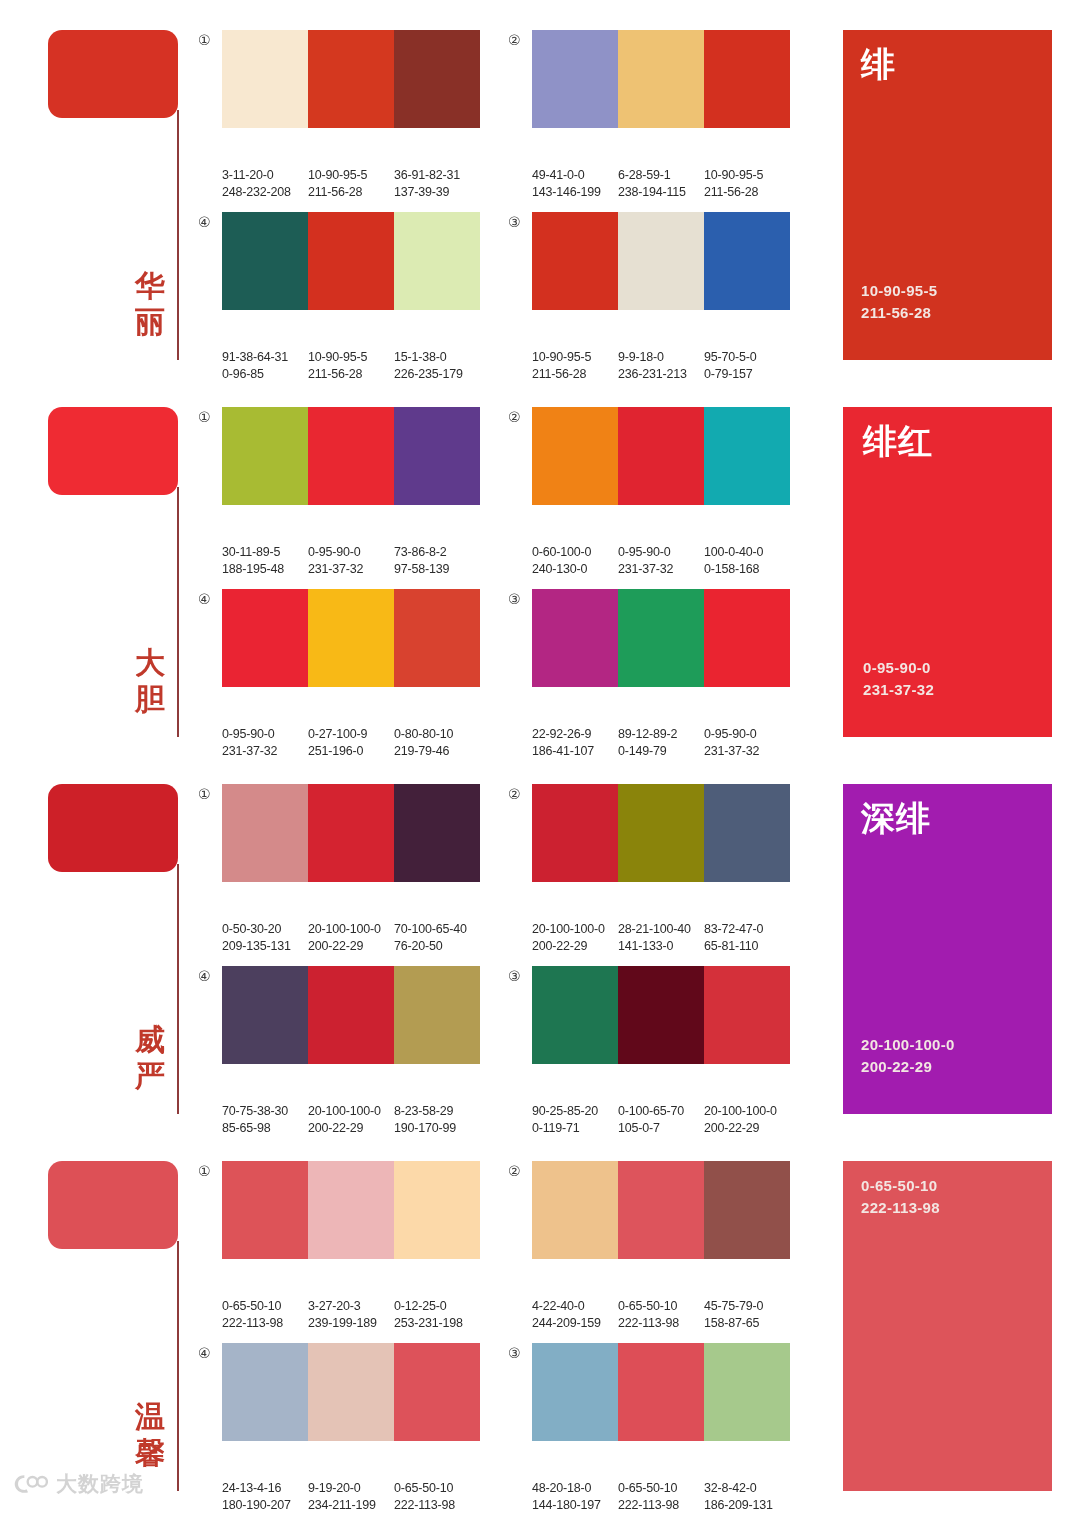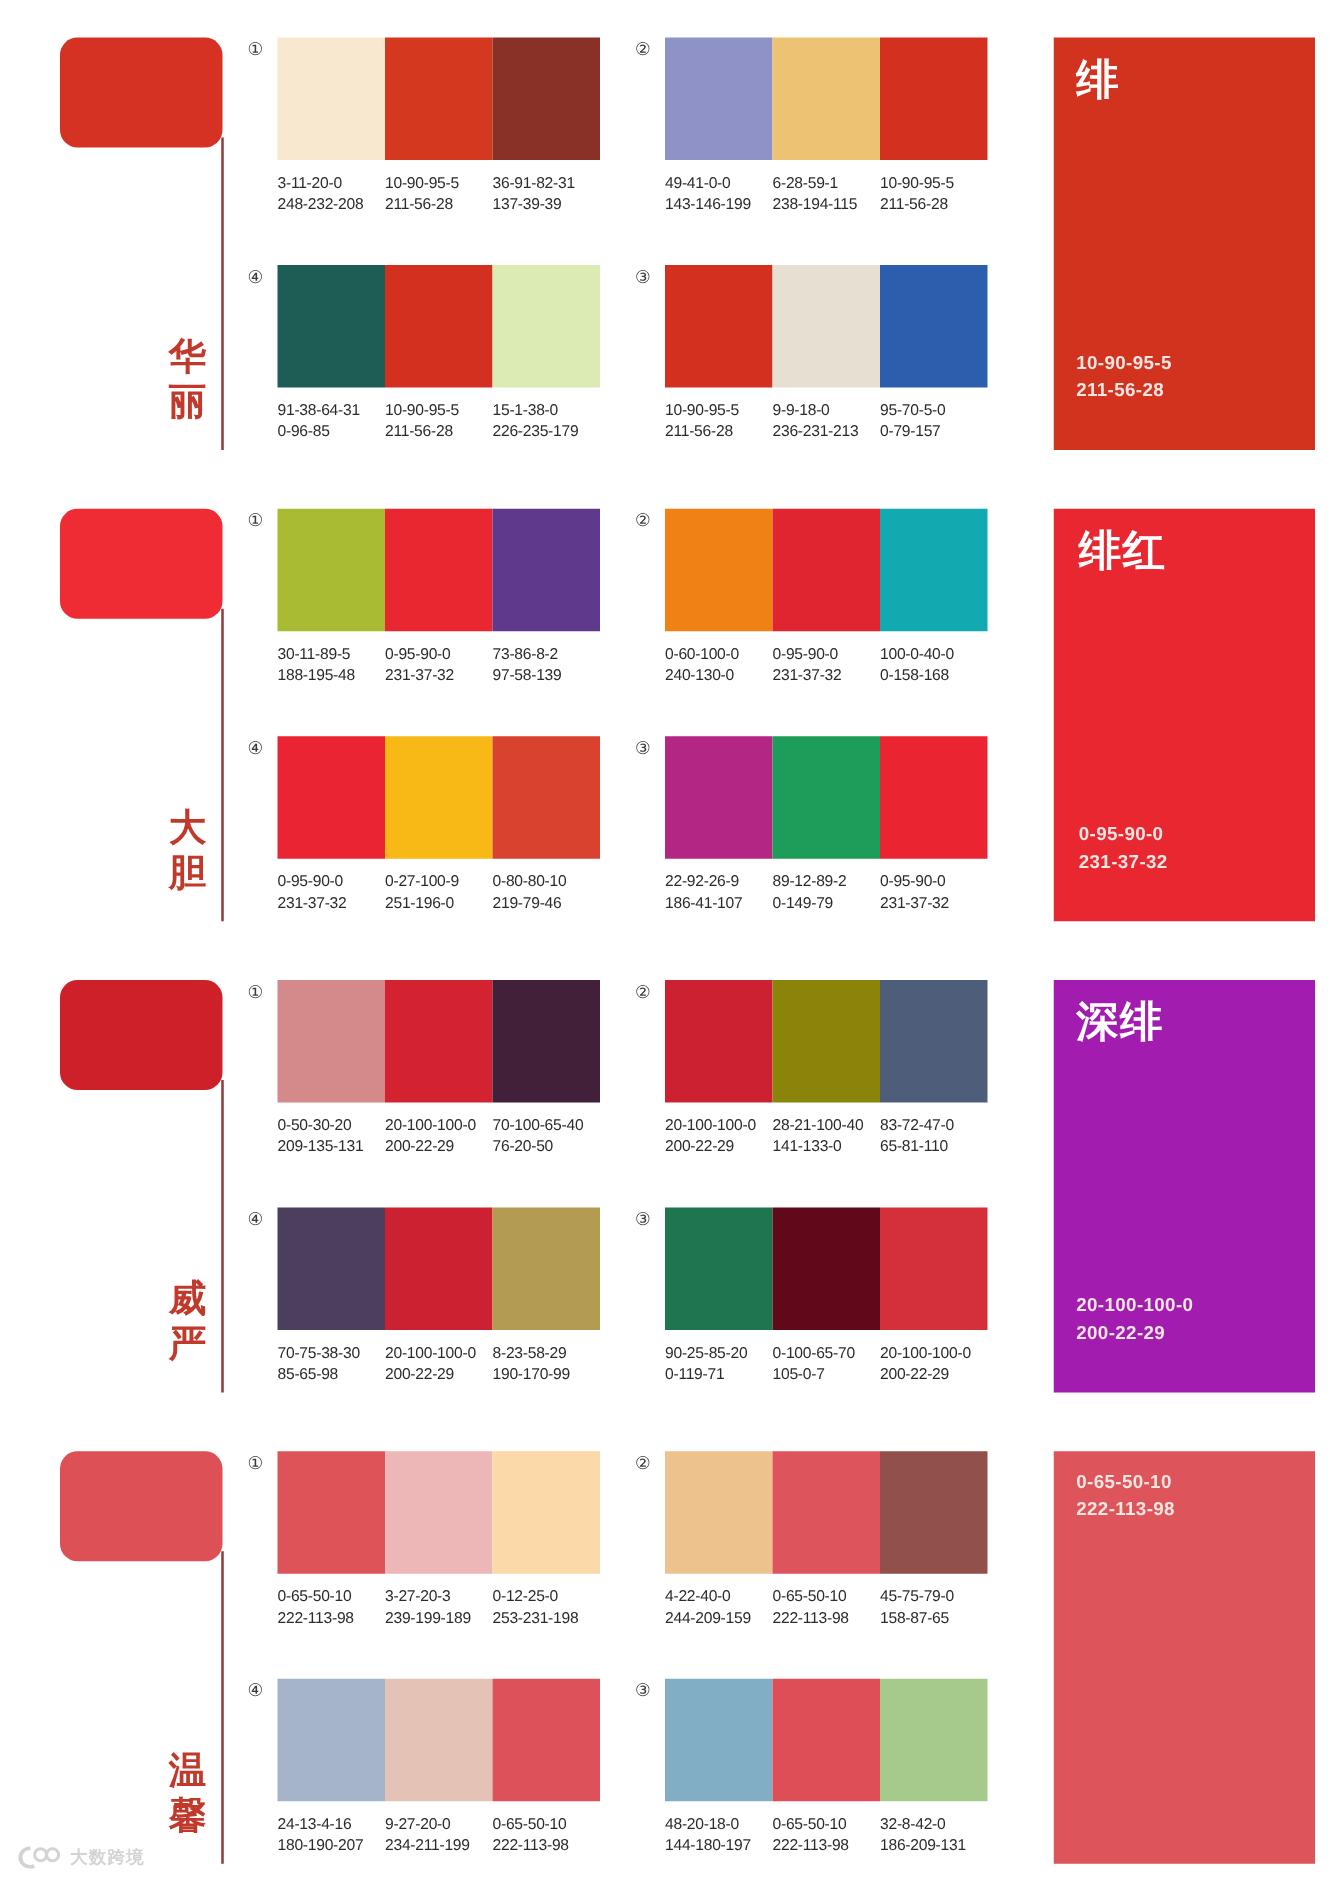--- a/index.html
+++ b/index.html
@@ -86,20 +86,21 @@
     width: 274px;
     margin-top: 10px;
   }
   .codes .code {
     width: 86px;
     font-size: 12.5px;
     line-height: 17px;
     color: #2b2b2b;
     letter-spacing: -0.2px;
     font-family: "Liberation Sans", sans-serif;
+    margin-top: 29px;
   }
   .codes .code .cmyk { display: block; white-space: nowrap; }
   .codes .code .rgb  { display: block; white-space: nowrap; }
 
   
   .g-a { left: 198px; }  
   .g-b { left: 508px; }  
   .row-top { top: 30px; }
   .row-bot { top: 212px; }
 
@@ -140,21 +141,21 @@
     display: flex;
     align-items: center;
     opacity: 0.45;
   }
   .wm-logo {
     width: 34px;
     height: 24px;
     margin-right: 8px;
   }
   .wm-text {
-    font-size: 14px;
+    font-size: 21px;
     font-weight: bold;
     color: #9e9e9e;
     letter-spacing: 1px;
   }
 </style>
 </head>
 <body>
 
 <div class="page" id="page">
     <div class="section">
@@ -552,21 +553,21 @@
             <div class="sw" style="background: rgb(165, 180, 200);"></div>
             <div class="sw" style="background: rgb(228, 195, 182);"></div>
             <div class="sw" style="background: rgb(221, 82, 90);"></div>
           </div>
           <div class="codes">
             <div class="code">
               <span class="cmyk">24-13-4-16</span>
               <span class="rgb">180-190-207</span>
             </div>
             <div class="code">
-              <span class="cmyk">9-27-20-0</span>
+              <span class="cmyk">9-19-20-0</span>
               <span class="rgb">234-211-199</span>
             </div>
             <div class="code">
               <span class="cmyk">0-65-50-10</span>
               <span class="rgb">222-113-98</span>
             </div>
           </div>
         </div>
       </div>
       <div class="group g-b row-bot">

